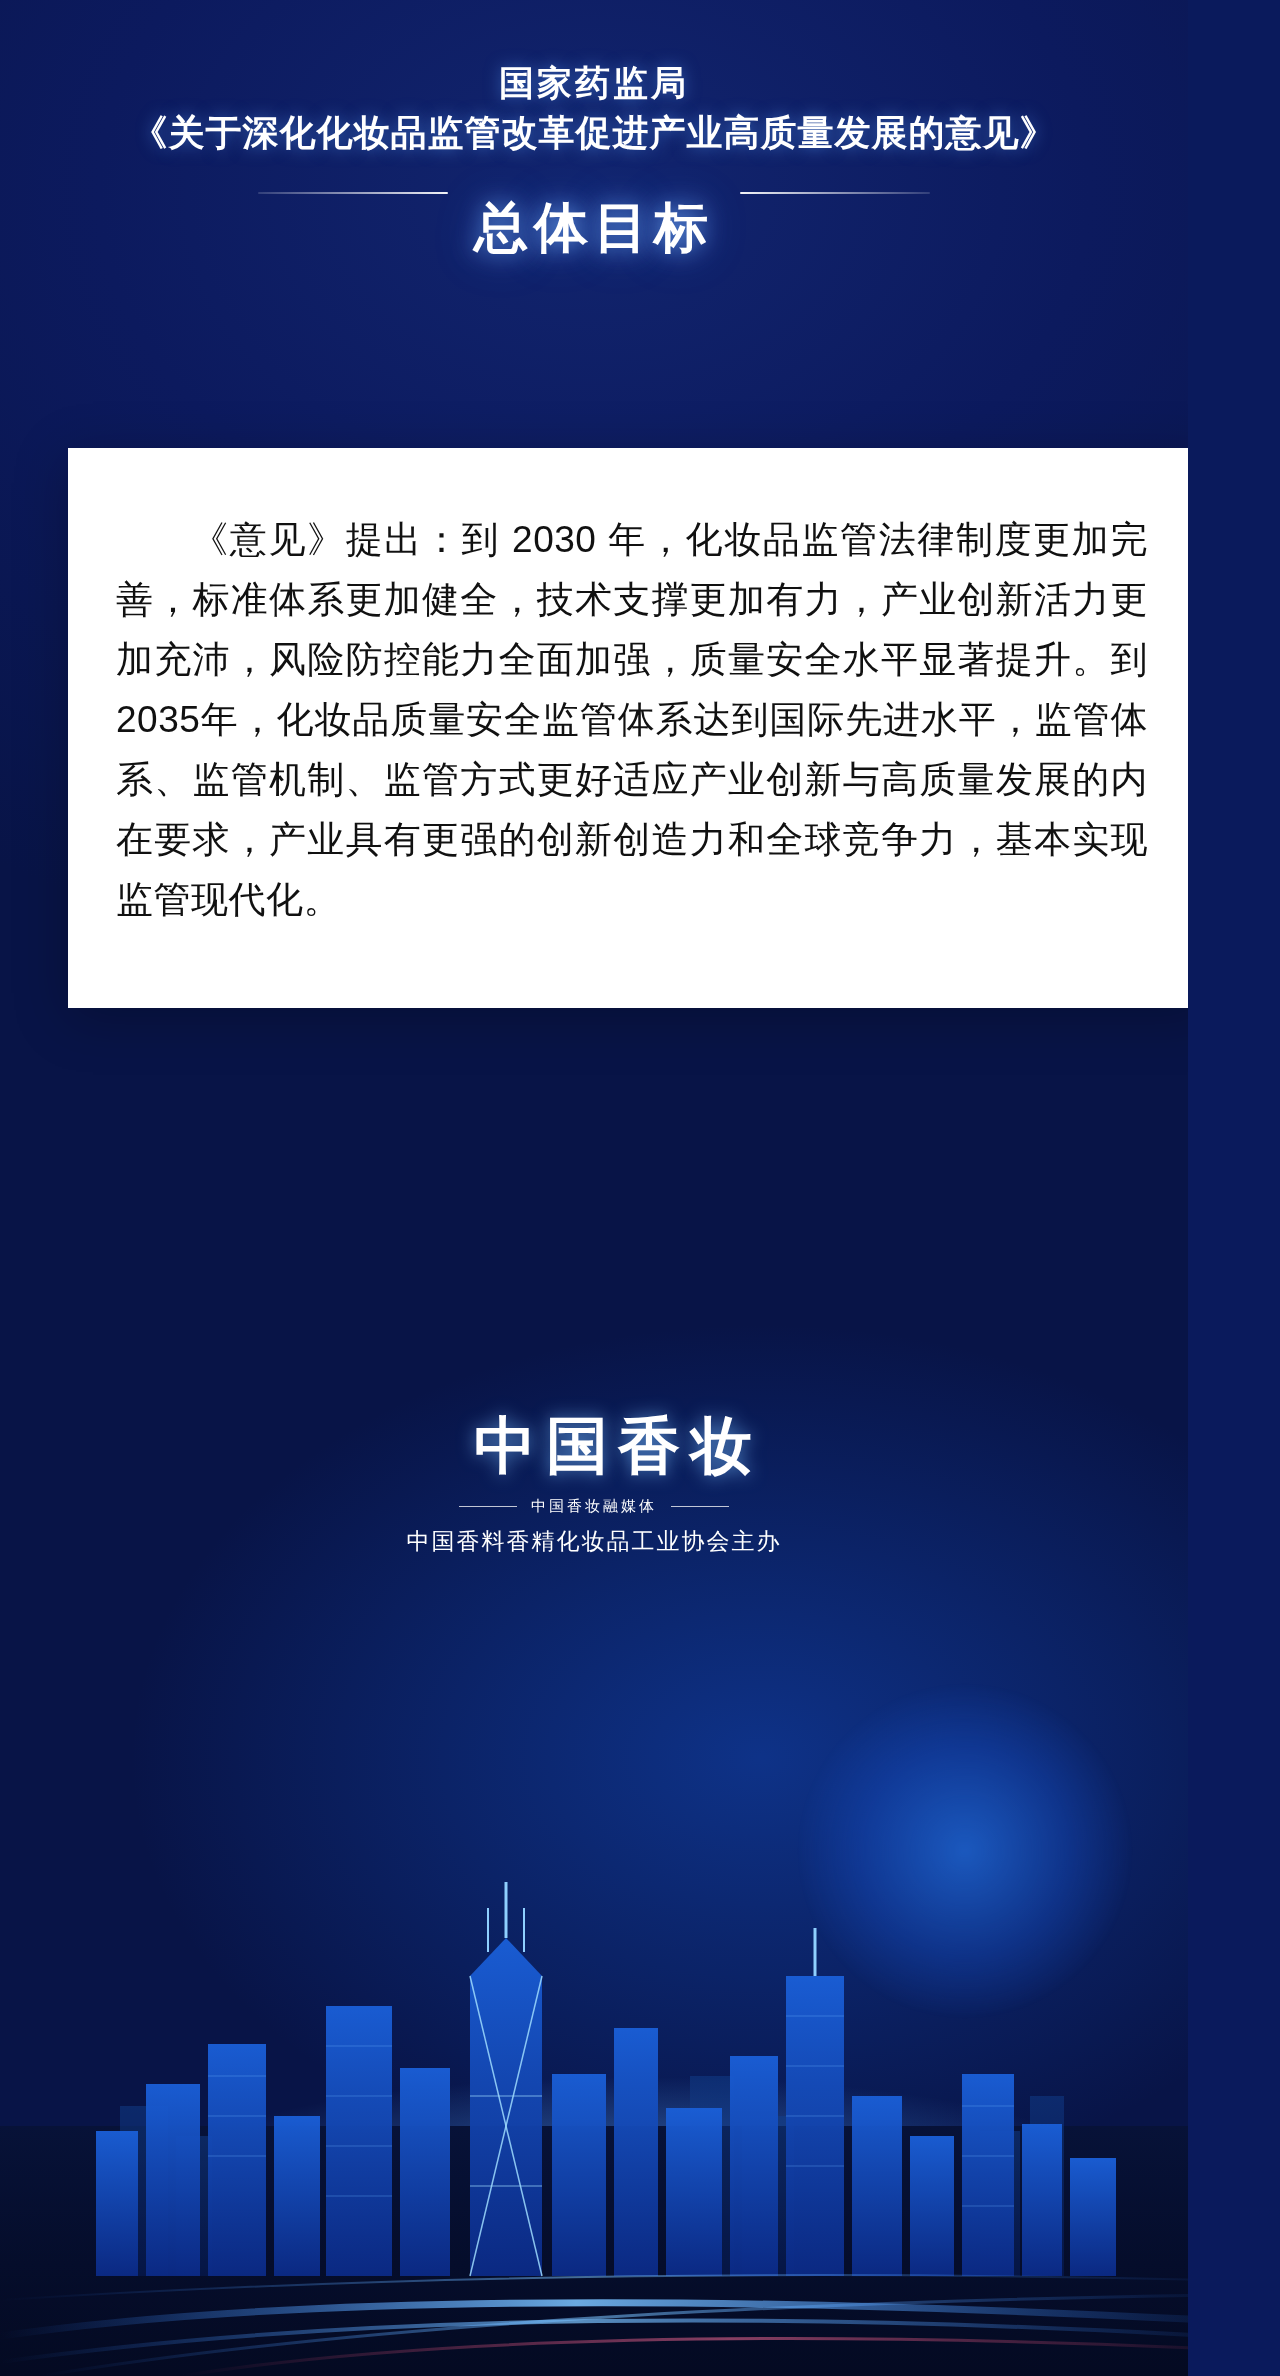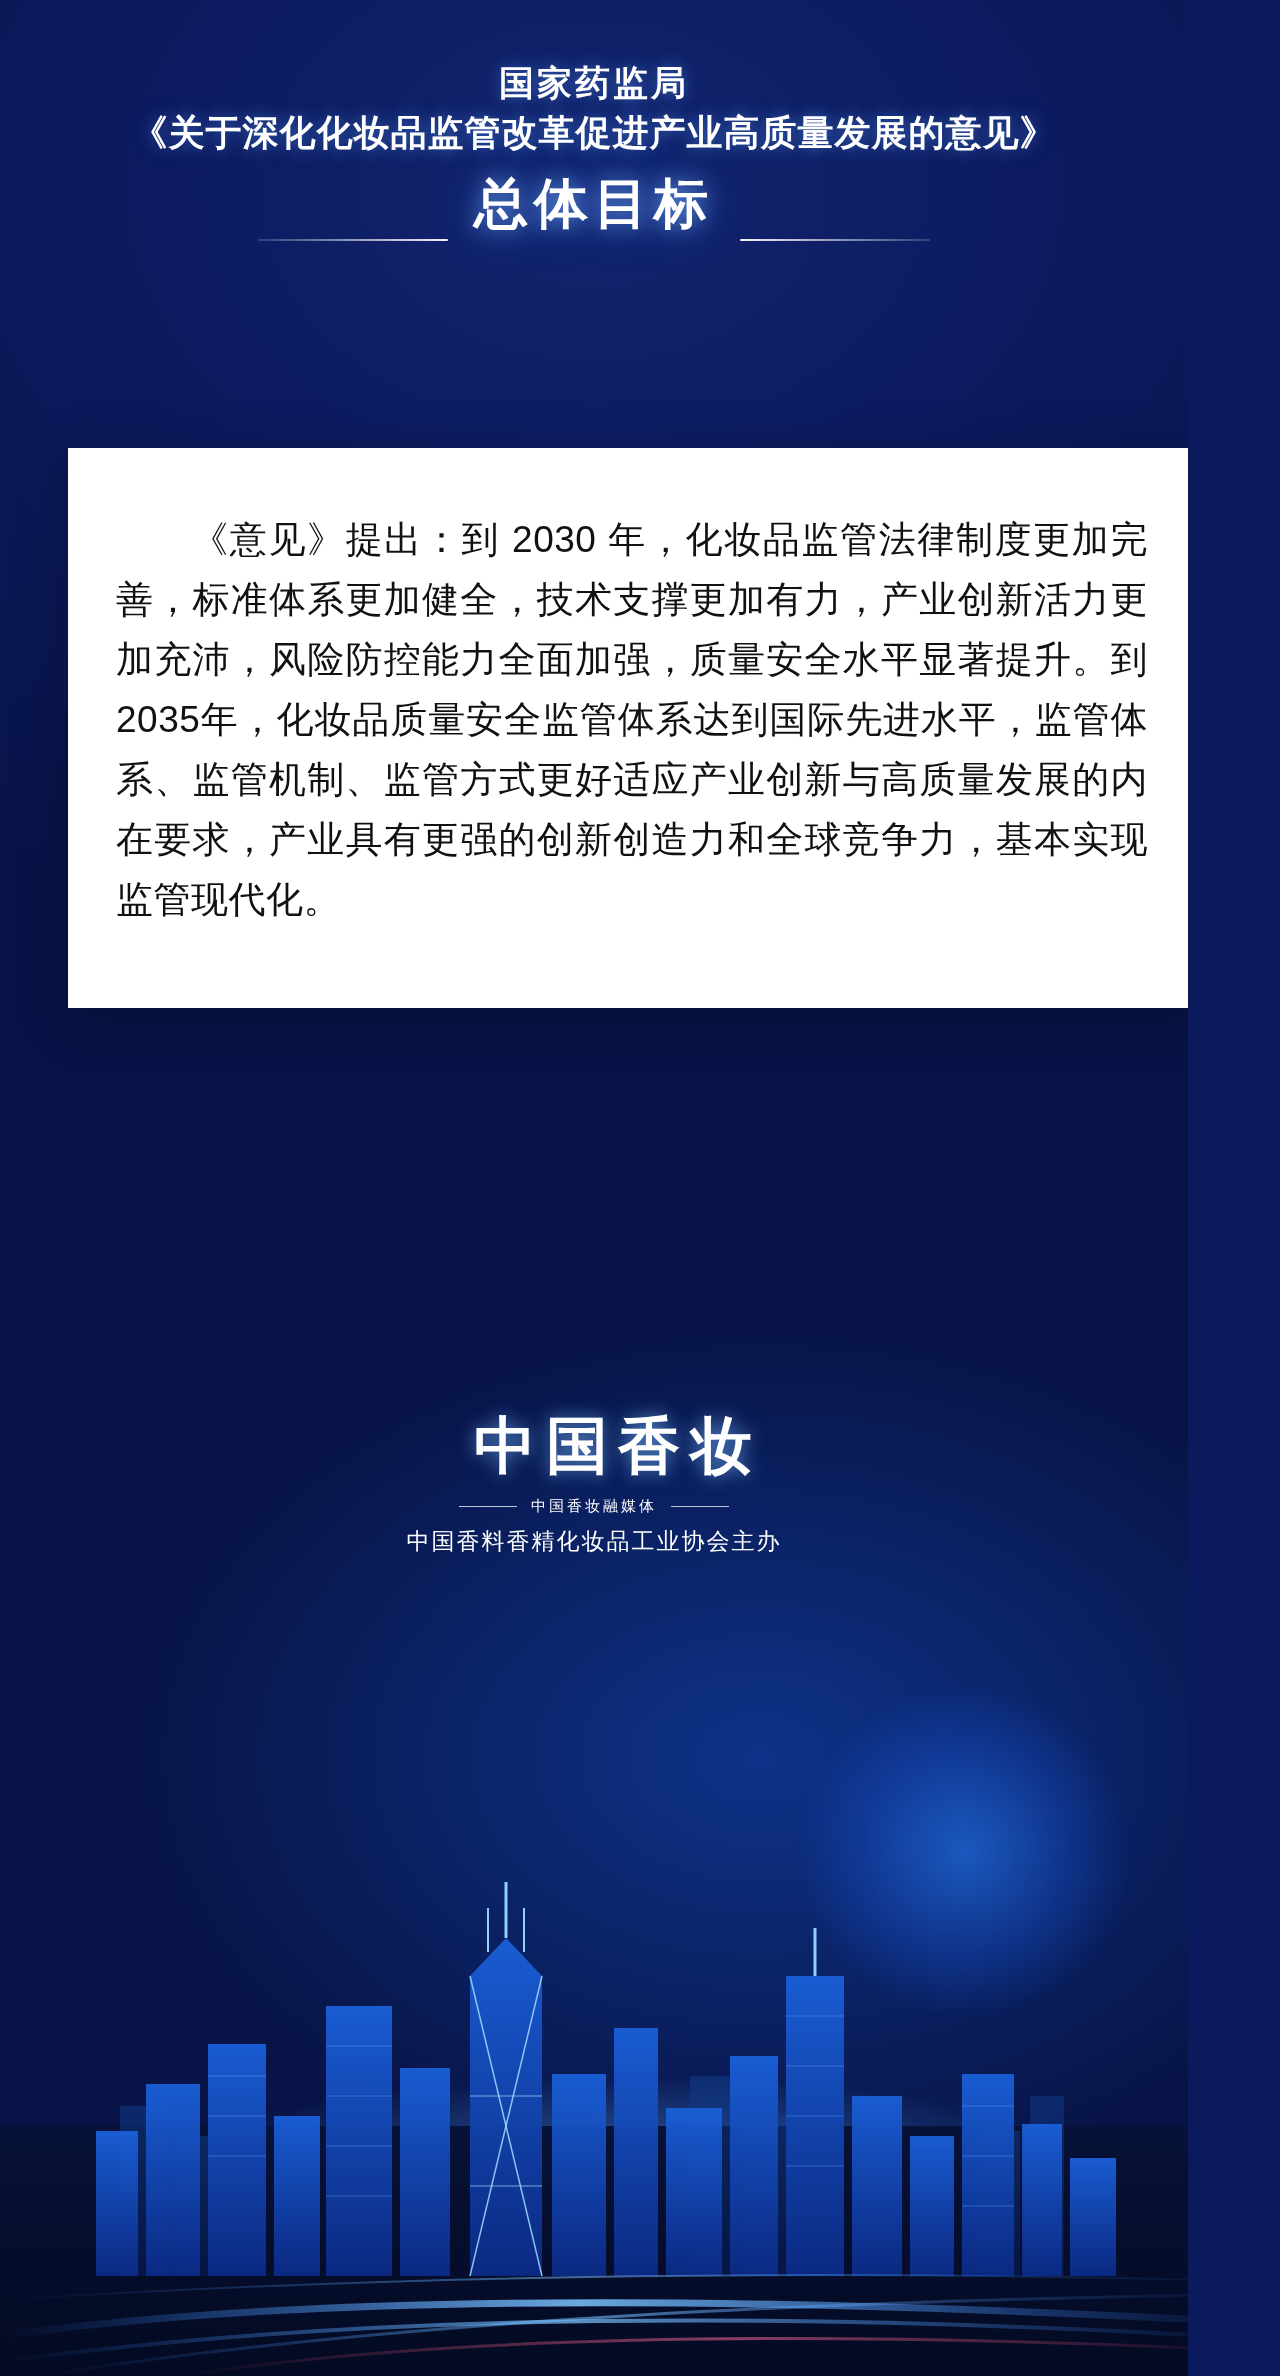--- a/index.html
+++ b/index.html
@@ -46,23 +46,23 @@
     font-family: "DejaVu Serif", serif;
     font-weight: bold;
     font-size: 36px;
     letter-spacing: 1px;
     line-height: 1.45;
     margin-top: 0;
     text-shadow: 0 0 16px rgba(90,160,255,0.55);
   }
 
   .subtitle-row {
-    margin-top: 10px;
+    margin-top: 34px;
     display: flex;
-    align-items: flex-end;
+    align-items: flex-start;
     justify-content: center;
     gap: 26px;
   }
   .rule {
     height: 2px;
     width: 190px;
     background: linear-gradient(90deg, rgba(255,255,255,0.15), rgba(255,255,255,0.95));
     border-radius: 1px;
   }
   .rule.right {

